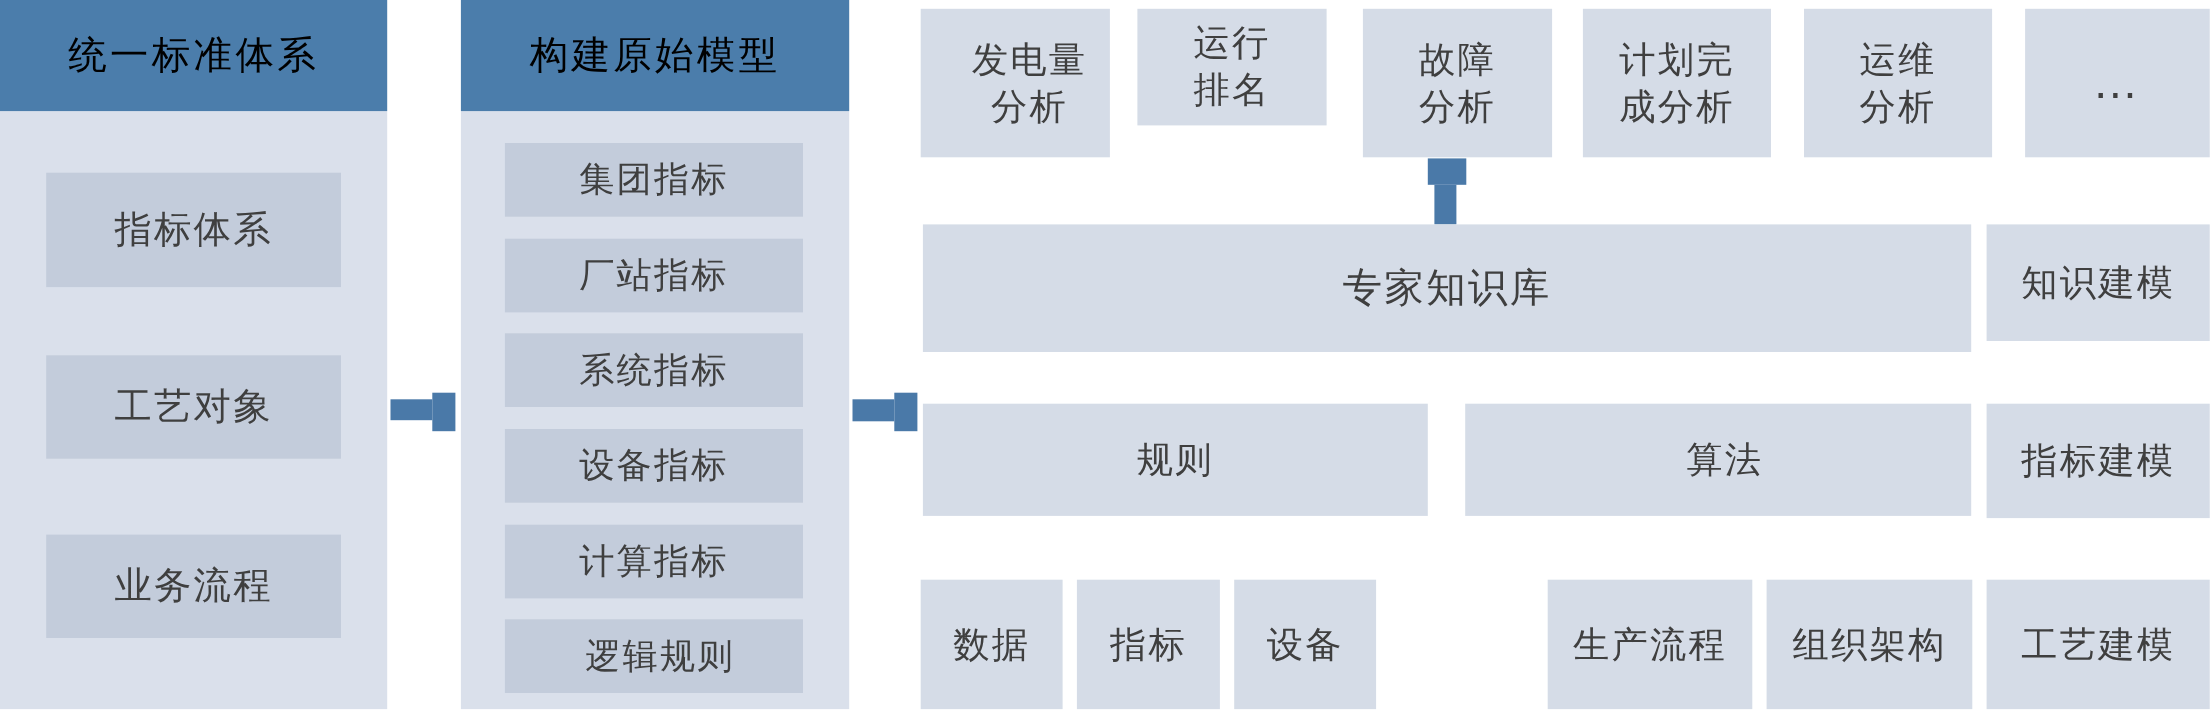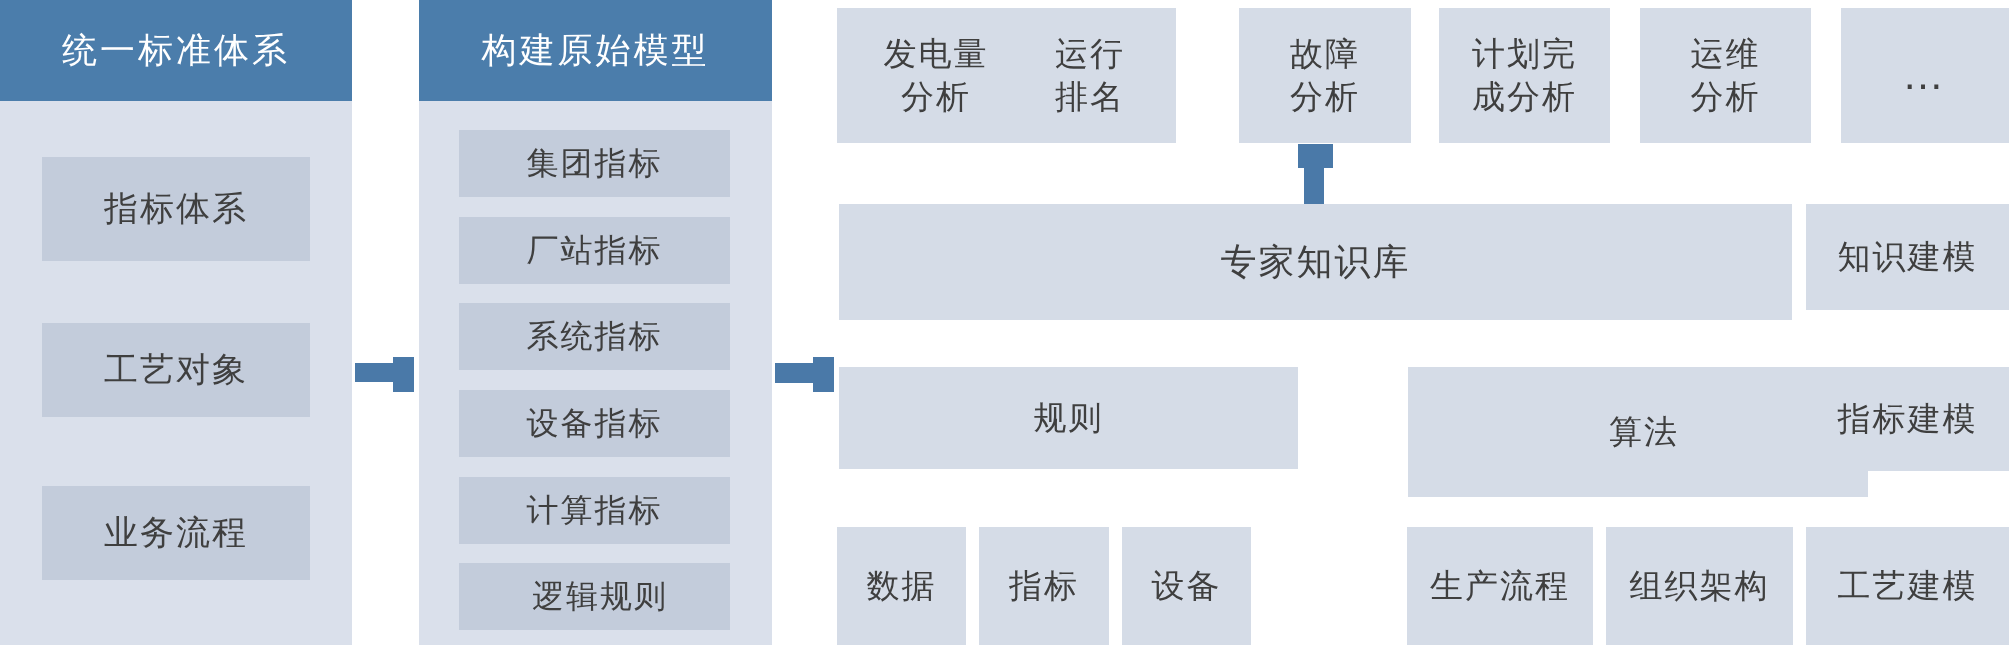--- a/index.html
+++ b/index.html
@@ -1,20 +1,20 @@
 <!DOCTYPE html>
 <html><head>
 <meta charset="utf-8">
 <style>
   html,body{margin:0;padding:0;background:#ffffff;}
   body{font-family:"Liberation Sans","DejaVu Sans",sans-serif;color:#3f3f3f;}
   #canvas{position:relative;width:2009px;height:645px;background:#ffffff;overflow:hidden;}
   .abs{position:absolute;box-sizing:border-box;}
   .center{display:flex;align-items:center;justify-content:center;text-align:center;}
-  .panel-header{background:#4b7dab;color:#ffffff;font-size:35px;letter-spacing:3px;}
+  .panel-header{background:#4b7dab;color:#000000;font-size:35px;letter-spacing:3px;}
   .panel-bg{background:#dae0eb;}
   .pitem{background:#c3ccdb;font-size:34px;letter-spacing:2px;}
   .pitem2{background:#c3ccdb;font-size:32px;letter-spacing:2px;}
   .gbox{background:#d5dce7;font-size:33px;letter-spacing:2px;white-space:pre-line;line-height:1.3;}
   .dots{font-size:42px;letter-spacing:4px;}
   .blue{background:#4a79a8;}
 </style>
 </head>
 <body>
 
@@ -40,40 +40,40 @@
   <div class="abs center pitem2" style="left:459px;top:477px;width:271px;height:67px;">计算指标</div>
   <div class="abs center pitem2" style="left:459px;top:563px;width:271px;height:67px;padding-left:11px;">逻辑规则</div>
 
   <div>
     <div class="abs blue" style="left:775px;top:363px;width:38px;height:20px;"></div>
     <div class="abs blue" style="left:813px;top:357px;width:21px;height:35px;"></div>
   </div>
 
   <div class="abs center gbox" style="left:837px;top:8px;width:172px;height:135px;padding-left:26px;">发电量
 分析</div>
-  <div class="abs center gbox" style="left:1004px;top:8px;width:172px;height:135px;">运行
+  <div class="abs center gbox" style="left:1034px;top:8px;width:172px;height:106px;">运行
 排名</div>
   <div class="abs center gbox" style="left:1239px;top:8px;width:172px;height:135px;">故障
 分析</div>
   <div class="abs center gbox" style="left:1439px;top:8px;width:171px;height:135px;">计划完
 成分析</div>
   <div class="abs center gbox" style="left:1640px;top:8px;width:171px;height:135px;">运维
 分析</div>
   <div class="abs center gbox dots" style="left:1841px;top:8px;width:168px;height:135px;">…</div>
 
   <div>
     <div class="abs blue" style="left:1298px;top:144px;width:35px;height:24px;"></div>
     <div class="abs blue" style="left:1304px;top:168px;width:20px;height:36px;"></div>
   </div>
 
   <div class="abs center gbox" style="left:839px;top:204px;width:953px;height:116px;font-size:36px;">专家知识库</div>
   <div class="abs center gbox" style="left:1806px;top:204px;width:203px;height:106px;">知识建模</div>
 
   <div class="abs center gbox" style="left:839px;top:367px;width:459px;height:102px;">规则</div>
-  <div class="abs center gbox" style="left:1408px;top:367px;width:460px;height:130px;padding-left:12px;">算法</div>
+  <div class="abs center gbox" style="left:1332px;top:367px;width:460px;height:102px;padding-left:12px;">算法</div>
   <div class="abs center gbox" style="left:1806px;top:367px;width:203px;height:104px;text-align:center;">指标建模</div>
 
   <div class="abs center gbox" style="left:837px;top:527px;width:129px;height:118px;">数据</div>
   <div class="abs center gbox" style="left:979px;top:527px;width:130px;height:118px;">指标</div>
   <div class="abs center gbox" style="left:1122px;top:527px;width:129px;height:118px;">设备</div>
   <div class="abs center gbox" style="left:1407px;top:527px;width:186px;height:118px;">生产流程</div>
   <div class="abs center gbox" style="left:1606px;top:527px;width:187px;height:118px;">组织架构</div>
   <div class="abs center gbox" style="left:1806px;top:527px;width:203px;height:118px;">工艺建模</div>
 
 </div>

